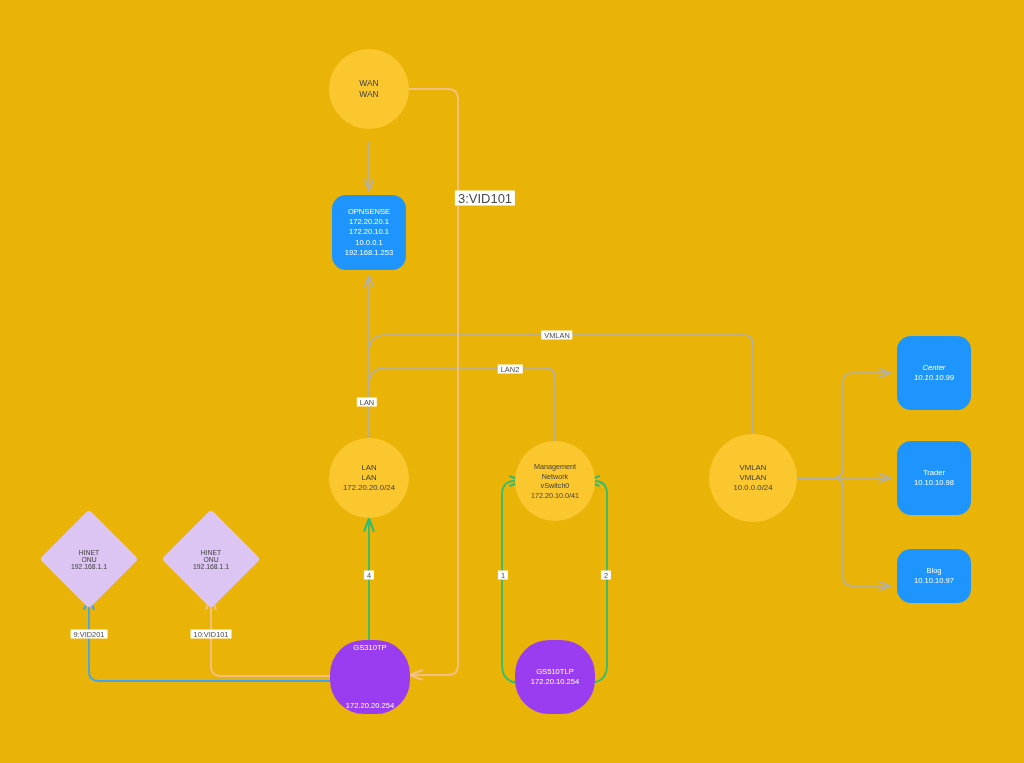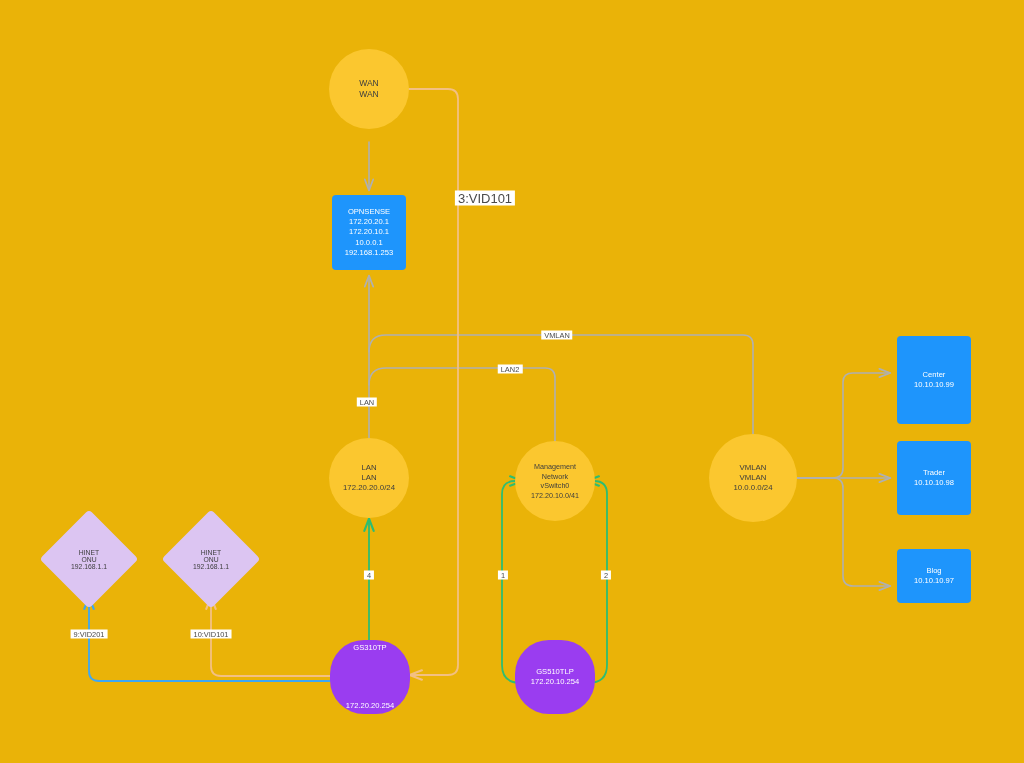--- a/index.html
+++ b/index.html
@@ -36,21 +36,21 @@
   }
   .node .line {
     display: block;
     line-height: 1.32;
     white-space: nowrap;
   }
   .circle {
     border-radius: 50%;
   }
   .rrect {
-    border-radius: 4px;
+    border-radius: 14px;
   }
   .switch {
     border-radius: 34px;
   }
   .diamond-wrap {
     position: absolute;
     z-index: 5;
   }
   .diamond-shape {
     position: absolute;
@@ -159,21 +159,21 @@
     <span class="line">vSwitch0</span>
     <span class="line">172.20.10.0/41</span>
   </div>
 
   <div class="node circle" style="left:709px; top:434px; width:88px; height:88px; background:#FBC72F; color:#3d3d3d; font-size:7.8px;">
     <span class="line">VMLAN</span>
     <span class="line">VMLAN</span>
     <span class="line">10.0.0.0/24</span>
   </div>
 
-  <div class="node rrect" style="left:897px; top:336px; width:74px; height:88px; background:#1E95FC; color:#ffffff; font-size:7.6px;">
+  <div class="node rrect" style="left:897px; top:336px; width:74px; height:74px; background:#1E95FC; color:#ffffff; font-size:7.6px;font-style:italic;">
     <span class="line">Center</span>
     <span class="line">10.10.10.99</span>
   </div>
 
   <div class="node rrect" style="left:897px; top:441px; width:74px; height:74px; background:#1E95FC; color:#ffffff; font-size:7.6px;align-items:center;">
     <span class="line">Trader</span>
     <span class="line">10.10.10.98</span>
   </div>
 
   <div class="node rrect" style="left:897px; top:549px; width:74px; height:54px; background:#1E95FC; color:#ffffff; font-size:7.6px;">

